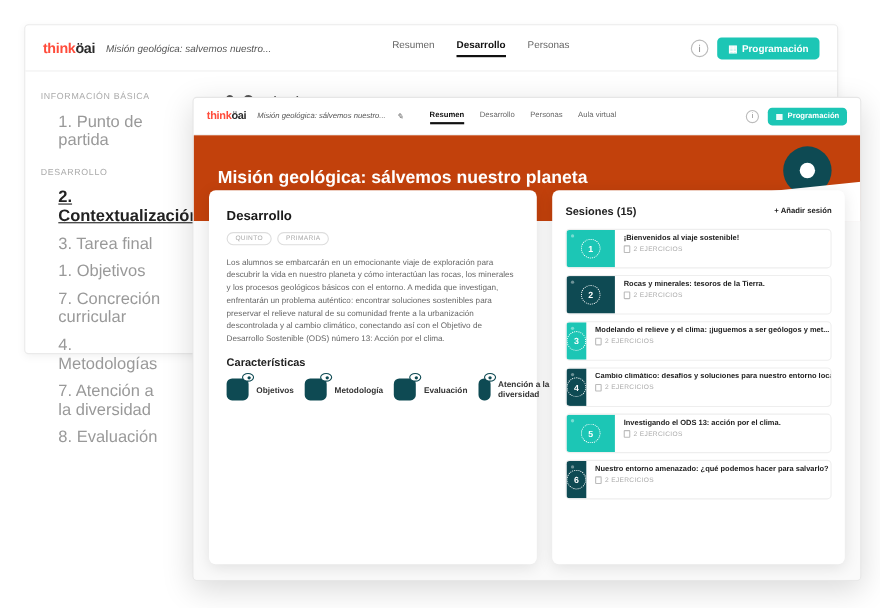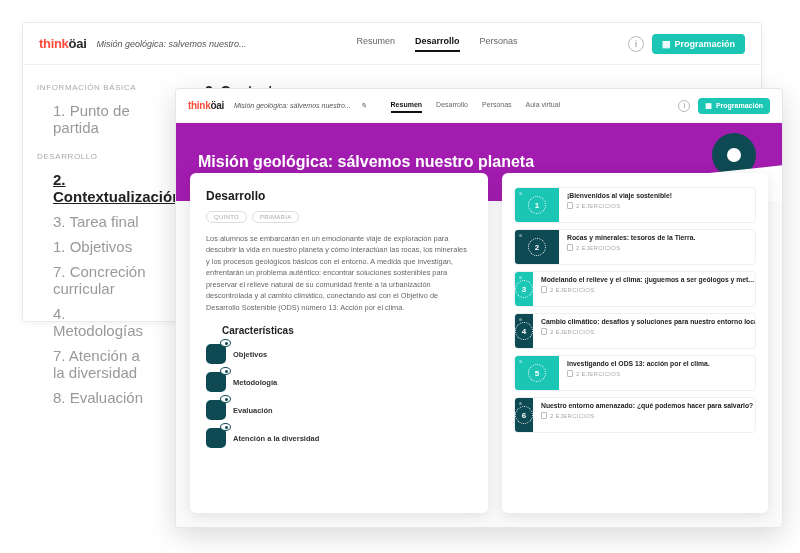--- a/index.html
+++ b/index.html
@@ -34,34 +34,34 @@
   .front-win { position: absolute; top: 88px; left: 175px; width: 608px; height: 440px; background: #fff; border: 1px solid #e6e6e6; border-radius: 4px; box-shadow: 0 8px 28px rgba(0,0,0,0.15); display: flex; flex-direction: column; overflow: hidden; }
   .front-top { display: flex; align-items: center; height: 34px; padding: 0 12px; border-bottom: 1px solid #f0f0f0; }
   .front-top .logo { font-size: 10px; }
   .front-top .crumb { font-size: 7px; }
   .front-tabs { display: flex; gap: 14px; margin-left: 24px; }
   .front-tabs span { font-size: 7px; color: #666; padding: 3px 0; }
   .front-tabs .active { color: #111; border-bottom: 2px solid #111; font-weight: 600; }
   .sm-pill { font-size: 7px; padding: 4px 7px; }
   .sm-info { width: 12px; height: 12px; font-size: 7px; }
 
-  .banner { position: relative; background: #a21caf; color: #fff; height: 78px; display: flex; align-items: center; padding-left: 22px; overflow: hidden; }
+  .banner { position: relative; background: #c2410c; color: #fff; height: 78px; display: flex; align-items: center; padding-left: 22px; overflow: hidden; }
   .banner h1 { font-size: 16px; font-weight: 700; }
   .banner-dot { position: absolute; right: 26px; top: 10px; width: 44px; height: 44px; border-radius: 50%; background: #0e4a53; display: flex; align-items: center; justify-content: center; }
   .banner-dot::after { content: ""; width: 14px; height: 14px; border-radius: 50%; background: #fff; }
   .tri-cut { position: absolute; right: -10px; bottom: -36px; width: 240px; height: 60px; background: #fff; transform: rotate(-6deg); }
 
   .front-body { position: relative; flex: 1; display: flex; gap: 14px; padding: 0 14px 14px 14px; background: #fafafa; }
   .card-l { position: relative; margin-top: -28px; background: #fff; border-radius: 6px; box-shadow: 0 3px 14px rgba(0,0,0,0.1); width: 298px; padding: 16px 16px 14px 16px; }
   .card-l h2 { font-size: 12px; font-weight: 700; color: #1a1a1a; }
   .tags { display: flex; gap: 5px; margin: 8px 0 10px 0; }
   .tag { font-size: 6px; color: #aaa; border: 1px solid #ddd; border-radius: 10px; padding: 2px 7px; letter-spacing: 0.3px; }
   .desc { font-size: 7.4px; color: #666; line-height: 1.55; }
-  .subh { font-size: 10px; font-weight: 700; margin: 12px 0 8px 16px; color: #222; }
-  .feat-grid { display: grid; grid-template-columns: 1fr; gap: 8px 10px; }
+  .subh { font-size: 10px; font-weight: 700; margin: 12px 0 8px 0; color: #222; }
+  .feat-grid { display: grid; grid-template-columns: 1fr 1fr 1fr 1fr; gap: 8px 10px; }
   .feat { display: flex; align-items: center; gap: 7px; font-size: 7.5px; color: #333; font-weight: 600; }
   .feat .ic { position: relative; width: 20px; height: 20px; border-radius: 5px; background: #0e4a53; }
   .eye { position: absolute; top: -5px; right: -5px; width: 11px; height: 8px; border-radius: 50%; border: 1px solid #0e4a53; background: #fff; }
   .eye::after { content: ""; position: absolute; top: 1.5px; left: 3.5px; width: 3px; height: 3px; border-radius: 50%; background: #0e4a53; }
 
   .card-r { position: relative; margin-top: -28px; background: #fff; border-radius: 6px; box-shadow: 0 3px 14px rgba(0,0,0,0.1); flex: 1; padding: 14px 12px; overflow: hidden; }
   .sess-h { display: flex; justify-content: space-between; align-items: center; margin-bottom: 10px; }
   .sess-h span:first-child { font-size: 10px; font-weight: 700; color: #222; }
   .add-s { font-size: 7px; font-weight: 600; color: #222; }
   .sess-list { display: flex; flex-direction: column; gap: 6px; }
@@ -175,20 +175,24 @@
         <div class="feat">
             <span class="ic">
               <span class="eye"></span>
             </span>
             <span>Atención a la diversidad</span>
           </div>
       </div>
     </div>
 
     <div class="card-r">
+      <div class="sess-h">
+        <span>Sesiones (15)</span>
+        <span class="add-s">+ Añadir sesión</span>
+      </div>
       <div class="sess-list" id="sess-list">
           <div class="sess">
             <div class="numbox teal">
               <div class="circ">1</div>
             </div>
             <div class="sess-txt">
               <span class="sess-t">¡Bienvenidos al viaje sostenible!</span>
               <span class="sess-m"><span class="doc-ic"></span>2 EJERCICIOS</span>
             </div>
           </div>

